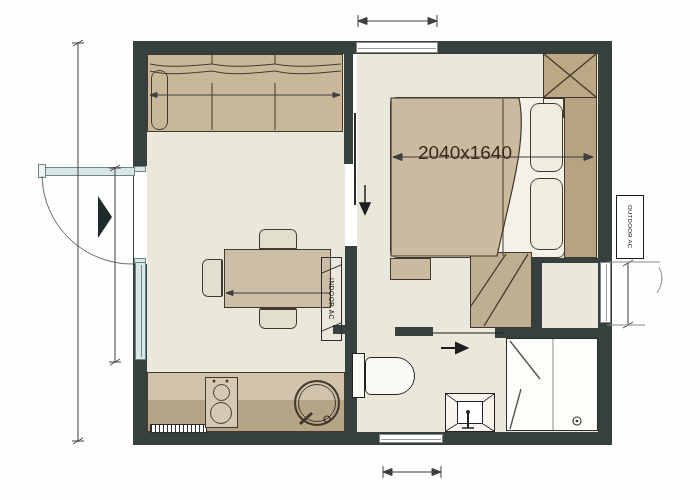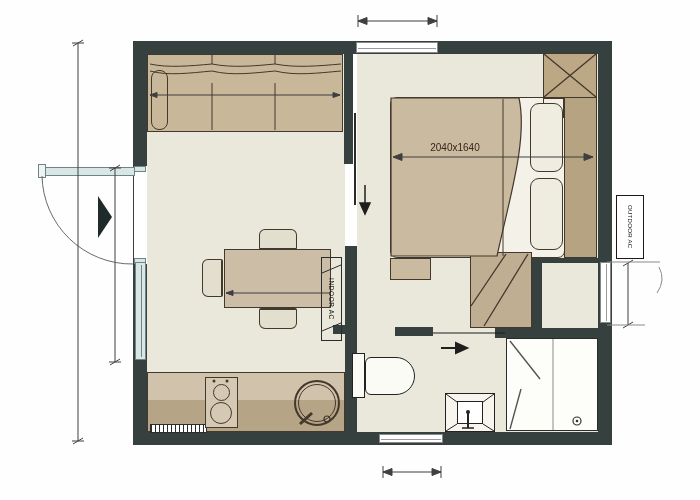--- a/index.html
+++ b/index.html
@@ -8,21 +8,21 @@
   .wall{background:#35403f;}
   .floor{background:#e9e8db;}
   .tan{background:#c9b79a;border:1.4px solid #42382c;}
   .win{background:#ffffff;border:1px solid #878787;}
   .win .mullion-v{position:absolute;left:50%;top:1px;bottom:1px;width:1px;background:#9a9a9a;}
   .win .mullion-h{position:absolute;top:50%;left:1px;right:1px;height:1px;background:#9a9a9a;}
   .glass{background:#d9e6e6;border:1px solid #6f8585;}
   .vtext{writing-mode:vertical-rl;font-size:6.5px;letter-spacing:.6px;color:#161616;white-space:nowrap;}
   .acbox{display:flex;align-items:center;justify-content:center;}
   svg{position:absolute;left:0;top:0;pointer-events:none;}
-  .dimtext{font-size:10px;font-weight:500;color:#382617;text-align:center;}
+  .dimtext{font-size:19px;font-weight:500;color:#382617;text-align:right;}
 </style>
 </head>
 <body>
 
 <div id="canvas">
 
   <div class="abs floor" style="left:147px;top:54px;width:198px;height:378px;"></div>
   <div class="abs floor" style="left:357px;top:54px;width:241px;height:281px;"></div>
   <div class="abs floor" style="left:357px;top:335px;width:241px;height:97px;"></div>
 

